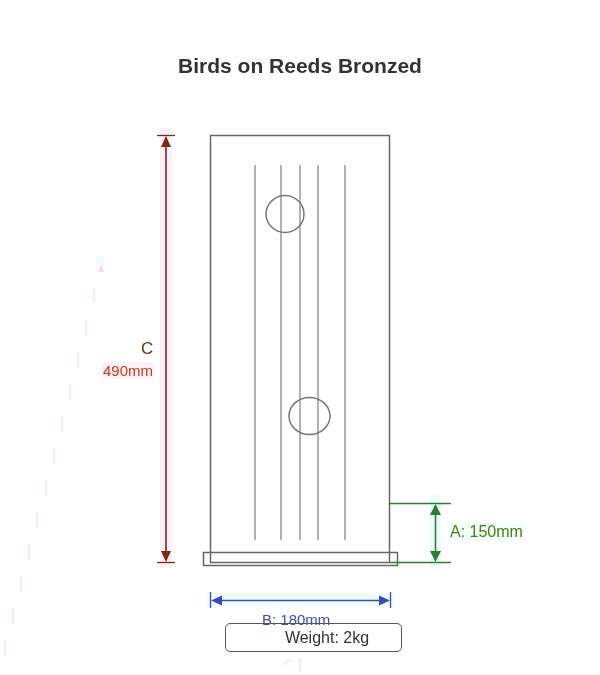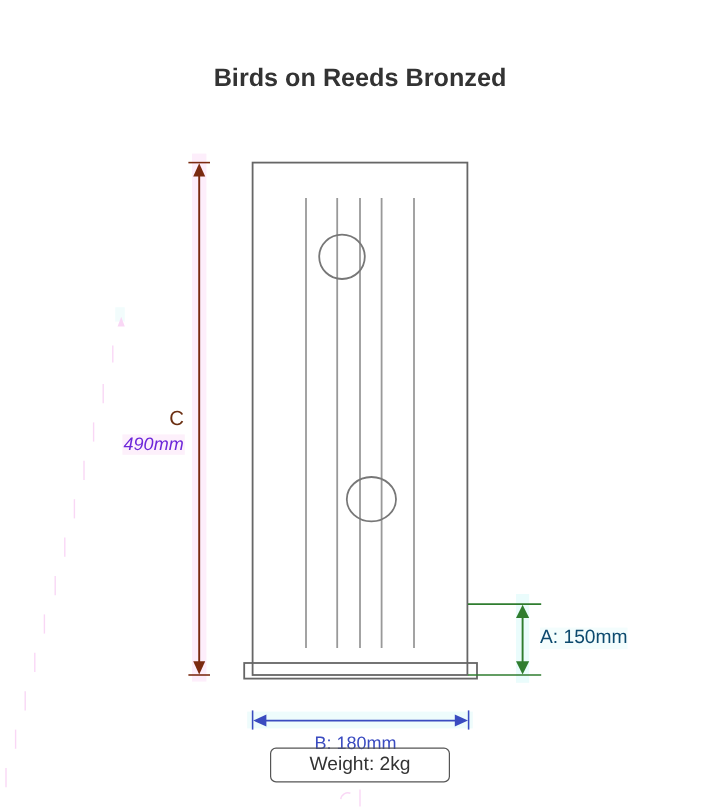--- a/index.html
+++ b/index.html
@@ -6,27 +6,27 @@
     body { width: 600px; height: 675px; position: relative; overflow: hidden; font-family: "Liberation Sans", sans-serif; }
     .title {
       position: absolute; left: 0; top: 18px; width: 600px; text-align: center;
       font-family: "Liberation Sans", sans-serif; font-weight: bold; font-size: 21px;
       line-height: 26px; color: #333333; margin-top: 35px;
     }
     .title div { white-space: nowrap; }
     svg.drawing { position: absolute; left: 0; top: 0; }
     .lbl { position: absolute; font-family: "Liberation Sans", sans-serif; white-space: nowrap; }
     .lbl-c { left: 141px; top: 339px; font-size: 17px; color: #6b2f12; }
-    .lbl-c-val { left: 102px; top: 362px; font-size: 15px; color: #6d28d9; background: #fdf0fb; padding: 0 1px; font-style: italic; }
-    .lbl-a { left: 450px; top: 523px; font-size: 16px; color: #0c4a6e; background: #f3fdfd; }
+    .lbl-c-val { left: 102px; top: 362px; font-size: 15px; color: #c2410c; background: #fdf0fb; padding: 0 1px; }
+    .lbl-a { left: 450px; top: 523px; font-size: 16px; color: #4d7c0f; background: #f3fdfd; }
     .lbl-b { left: 262px; top: 611px; font-size: 15px; color: #3a4bc0; }
     .weight-box {
       position: absolute; left: 225px; top: 623px; width: 148px; height: 27px;
       border: 1.3px solid #555; border-radius: 5px; background: transparent;
-      text-align: center; font-size: 16px; line-height: 27px; color: #333;
+      text-align: center; font-size: 16px; line-height: 27px; color: #333; padding-left: 27px;
     }
   </style>
 </head>
 <body>
 
 <div class="title">
   <div>Birds on Reeds Bronzed</div>
 </div>
 
 <svg class="drawing" width="600" height="675" viewBox="0 0 600 675">

